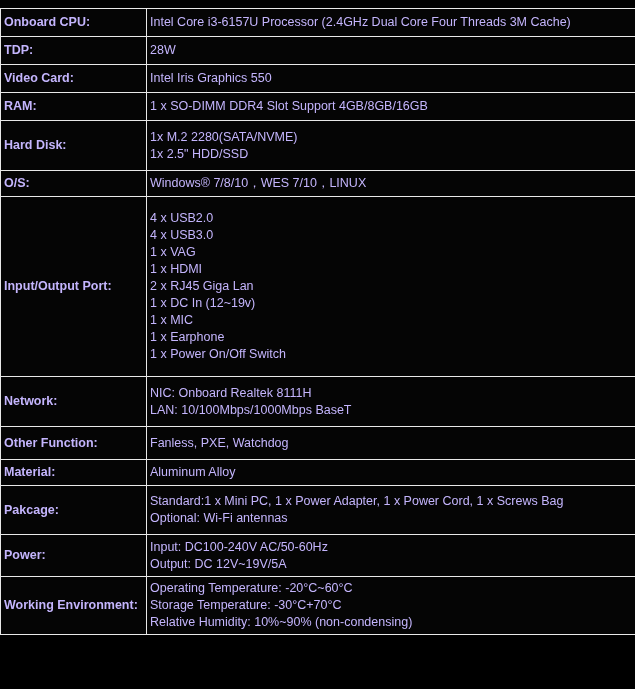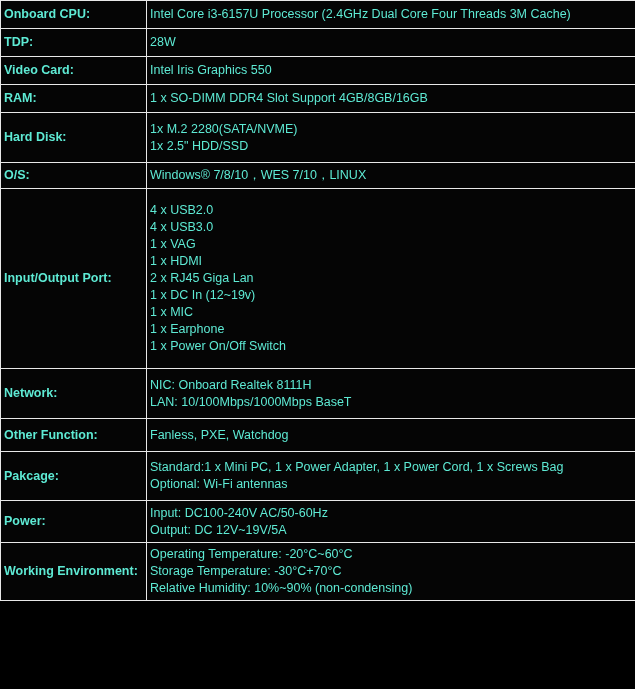--- a/index.html
+++ b/index.html
@@ -10,23 +10,24 @@
     body {
       width: 635px;
       height: 689px;
       overflow: hidden;
     }
     table.spec {
       border-collapse: collapse;
       width: 635px;
       table-layout: fixed;
       background: #050505;
-      color: #5eead4;
+      color: #c4b5fd;
       font-family: "Liberation Sans", sans-serif;
       font-size: 12.5px;
+      margin-top: 8px;
     }
     table.spec col.c1 { width: 146px; }
     table.spec col.c2 { width: 489px; }
     table.spec td {
       border: 1px solid #e8e8e8;
       padding: 0 3px;
       vertical-align: middle;
       line-height: 17px;
     }
     table.spec td.label {
@@ -116,20 +117,26 @@
     </tr>
 
     <tr style="height:33px">
       <td class="label">Other Function:</td>
       <td class="value">
         <span class="line">Fanless, PXE, Watchdog</span>
       </td>
     </tr>
 
 
+    <tr style="height:26px">
+      <td class="label">Material:</td>
+      <td class="value">
+        <span class="line">Aluminum Alloy</span>
+      </td>
+    </tr>
 
     <tr style="height:49px">
       <td class="label">Pakcage:</td>
       <td class="value">
         <span class="line">Standard:1 x Mini PC, 1 x Power Adapter, 1 x Power Cord, 1 x Screws Bag</span>
         <span class="line">Optional: Wi-Fi antennas</span>
       </td>
     </tr>
 
     <tr style="height:42px">

